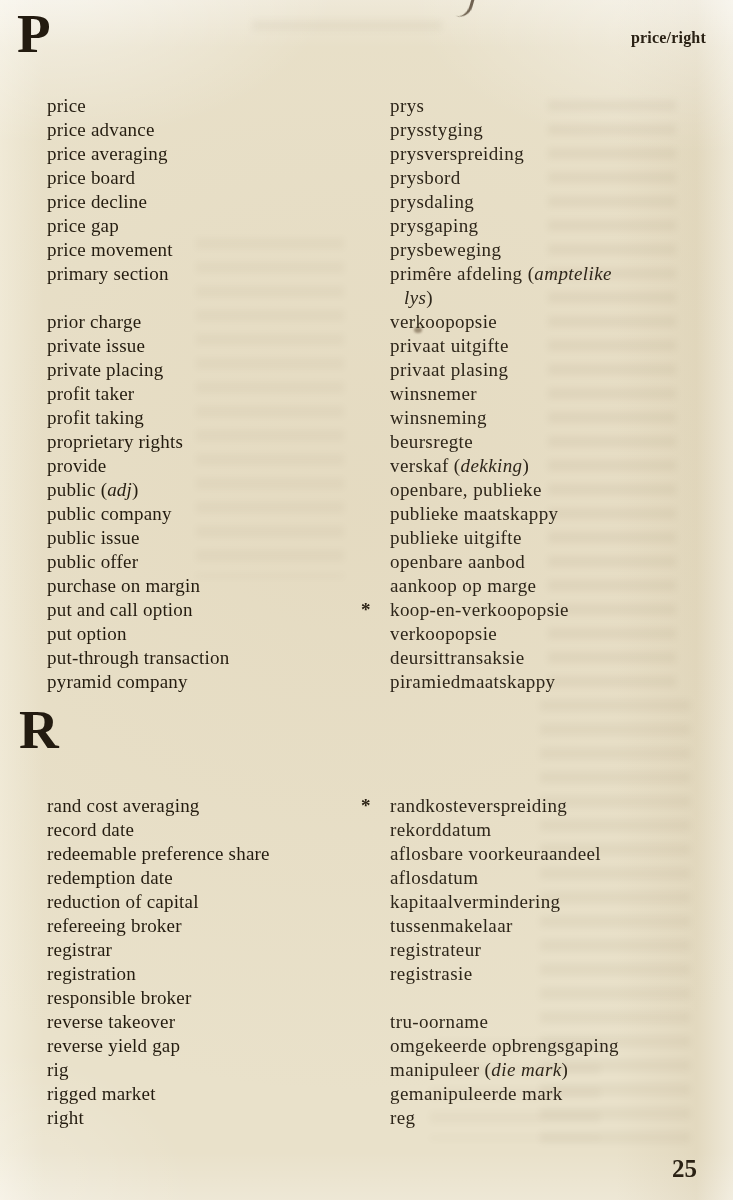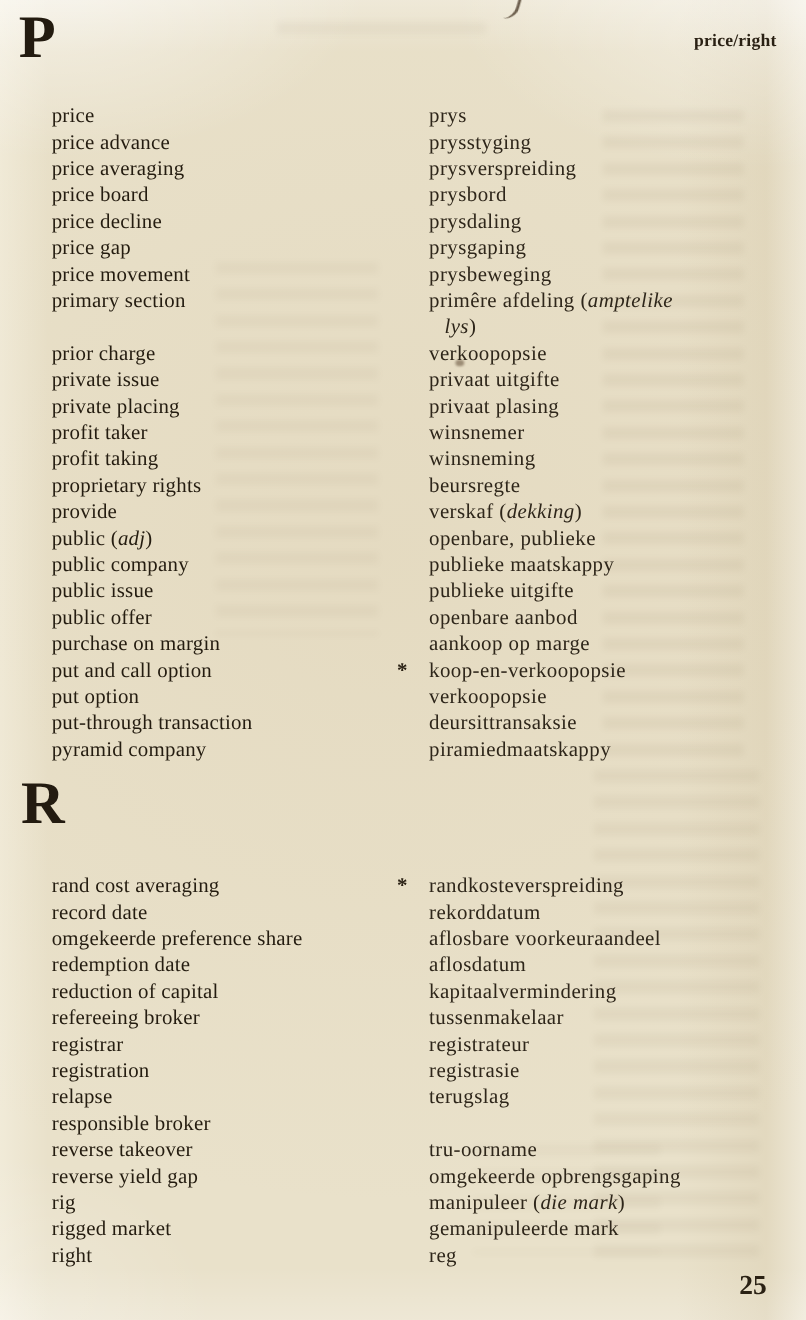--- a/index.html
+++ b/index.html
@@ -218,21 +218,21 @@
         <div class="term"><span>rand cost averaging</span></div>
         <div class="star">*</div>
         <div class="trans"><span>randkosteverspreiding</span></div>
       </div>
       <div class="row">
         <div class="term"><span>record date</span></div>
         <div class="star"></div>
         <div class="trans"><span>rekorddatum</span></div>
       </div>
       <div class="row">
-        <div class="term"><span>omgekeerde preference share</span></div>
+        <div class="term"><span>redeemable preference share</span></div>
         <div class="star"></div>
         <div class="trans"><span>aflosbare voorkeuraandeel</span></div>
       </div>
       <div class="row">
         <div class="term"><span>redemption date</span></div>
         <div class="star"></div>
         <div class="trans"><span>aflosdatum</span></div>
       </div>
       <div class="row">
         <div class="term"><span>reduction of capital</span></div>
@@ -246,25 +246,20 @@
       </div>
       <div class="row">
         <div class="term"><span>registrar</span></div>
         <div class="star"></div>
         <div class="trans"><span>registrateur</span></div>
       </div>
       <div class="row">
         <div class="term"><span>registration</span></div>
         <div class="star"></div>
         <div class="trans"><span>registrasie</span></div>
-      </div>
-      <div class="row">
-        <div class="term"><span>relapse</span></div>
-        <div class="star"></div>
-        <div class="trans"><span>terugslag</span></div>
       </div>
       <div class="row">
         <div class="term"><span>responsible broker</span></div>
         <div class="star"></div>
       </div>
       <div class="row">
         <div class="term"><span>reverse takeover</span></div>
         <div class="star"></div>
         <div class="trans"><span>tru-oorname</span></div>
       </div>

